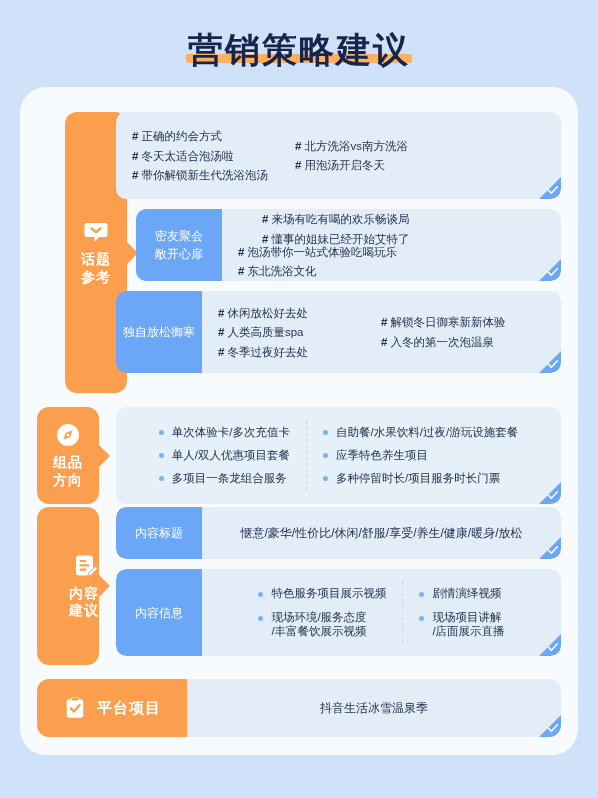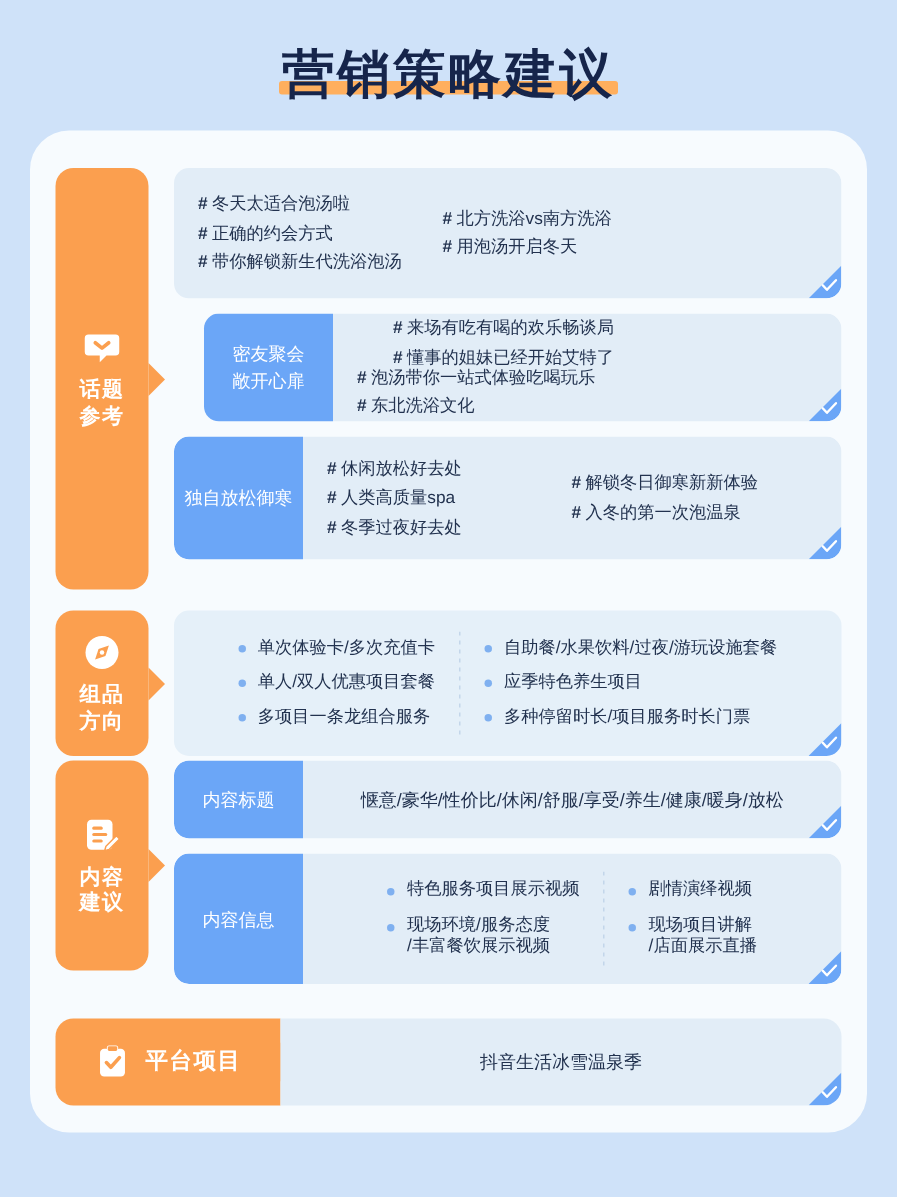--- a/index.html
+++ b/index.html
@@ -281,39 +281,39 @@
 <div class="title-wrap">
   <div class="title-inner">
     <div class="title-underline"></div>
     <div class="title-text">营销策略建议</div>
   </div>
 </div>
 
 <div class="card">
 
   <div class="section" style="top:25px; height:281px;">
-    <div class="tab" style="height:281px;">
+    <div class="tab" style="height:281px;margin-left:28px;">
       <span class="tab-icon">
         <svg viewBox="0 0 26 26" width="26" height="26">
           <path d="M4 4h18a2.5 2.5 0 0 1 2.5 2.5v9A2.5 2.5 0 0 1 22 18h-6l-4.5 4.5V18H4a2.5 2.5 0 0 1-2.5-2.5v-9A2.5 2.5 0 0 1 4 4z" fill="#ffffff"></path>
           <path d="M8.5 9.5l4.5 3.6 4.5-3.6" stroke="#fb9f4f" stroke-width="2.4" fill="none" stroke-linecap="round" stroke-linejoin="round"></path>
         </svg>
       </span>
       <span class="tab-label">
         <span>话题</span><br><span>参考</span>
       </span>
       <span class="tab-arrow"></span>
     </div>
 
     <div class="row" style="top:0px; height:87px;">
       <div class="panel">
         <div class="tags">
           <div class="tag-col" style="width:163px;">
+            <div class="tag"><span class="hash">#</span><span>正确的约会方式</span></div>
             <div class="tag"><span class="hash">#</span><span>冬天太适合泡汤啦</span></div>
-            <div class="tag"><span class="hash">#</span><span>正确的约会方式</span></div>
             <div class="tag"><span class="hash">#</span><span>带你解锁新生代洗浴泡汤</span></div>
           </div>
           <div class="tag-col">
             <div class="tag"><span class="hash">#</span><span>北方洗浴vs南方洗浴</span></div>
             <div class="tag"><span class="hash">#</span><span>用泡汤开启冬天</span></div>
           </div>
         </div>
         <span class="corner-check">
           <span class="tri"></span>
           <svg viewBox="0 0 12 12">
@@ -407,21 +407,21 @@
       <span class="corner-check">
         <span class="tri"></span>
         <svg viewBox="0 0 12 12">
             <path d="M1.5 6.2l2.8 3 6-6.4" stroke="#ffffff" stroke-width="1.6" fill="none" stroke-linecap="round" stroke-linejoin="round"></path>
           </svg>
       </span>
     </div>
   </div>
 
   <div class="section" style="top:420px; height:153px;">
-    <div class="tab" style="height:140px;">
+    <div class="tab" style="height:158px;align-items:flex-end;">
       <span class="tab-icon">
         <svg viewBox="0 0 26 26" width="26" height="26">
           <rect x="3" y="2.5" width="17" height="20" rx="3" fill="#ffffff"></rect>
           <rect x="6.5" y="7" width="7" height="2.1" rx="1" fill="#fb9f4f"></rect>
           <rect x="6.5" y="11.3" width="10" height="2.1" rx="1" fill="#fb9f4f"></rect>
           <rect x="6.5" y="15.6" width="7" height="2.1" rx="1" fill="#fb9f4f"></rect>
           <path d="M22.6 13.2l2.1 2.1-7 7-2.9.8.8-2.9z" fill="#ffffff" stroke="#fb9f4f" stroke-width="1"></path>
         </svg>
       </span>
       <span class="tab-label">

